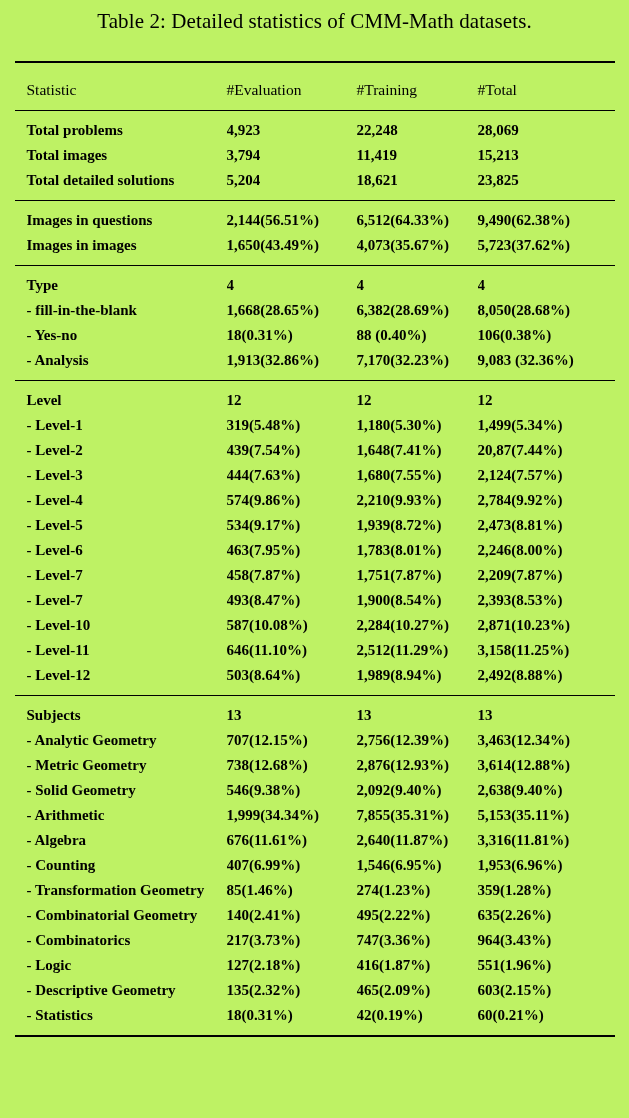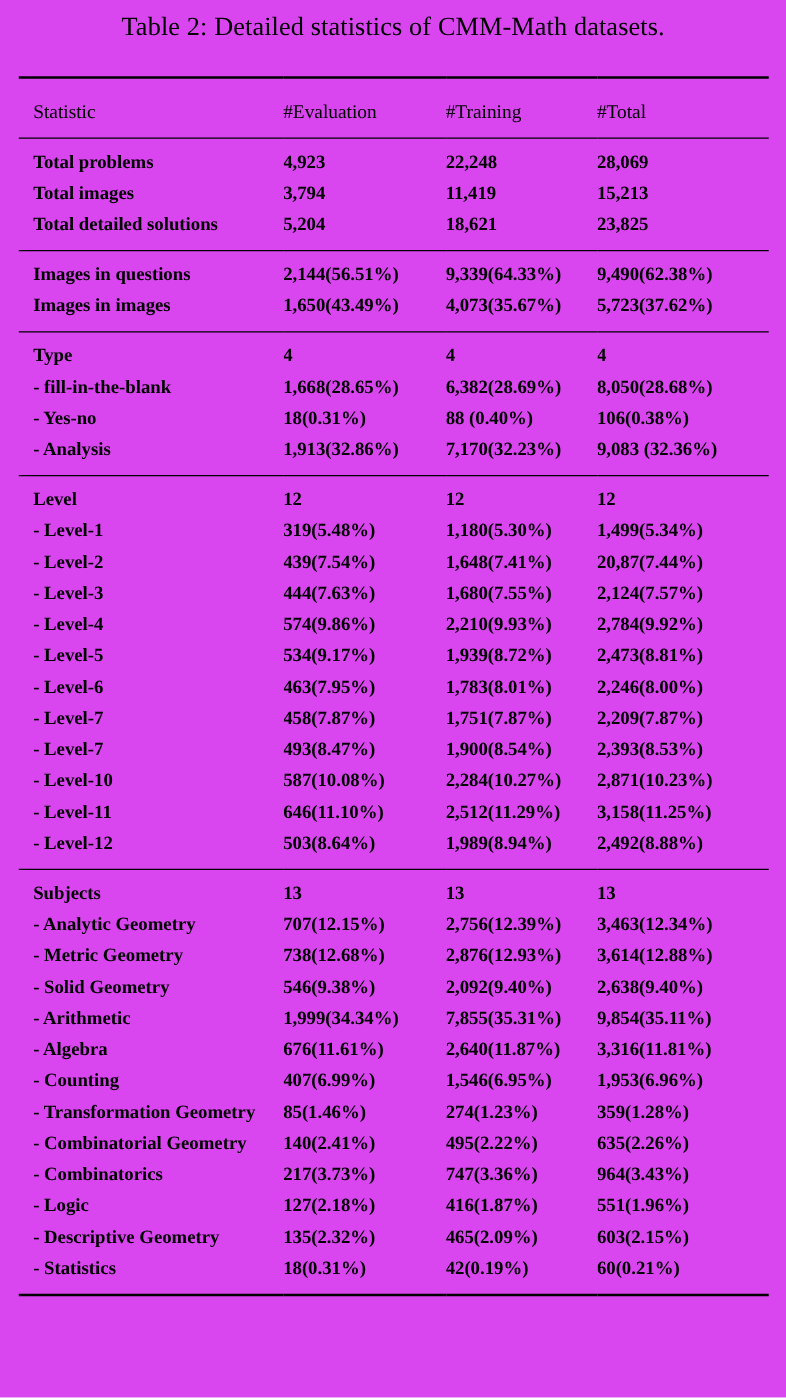--- a/index.html
+++ b/index.html
@@ -5,21 +5,21 @@
   html, body {
     margin: 0;
     padding: 0;
     background: #ffffff;
     color: #000000;
     font-family: "Liberation Serif", "DejaVu Serif", serif;
   }
   .page {
     width: 629px;
     height: 1118px;
-    background: #d946ef;
+    background: #bef264;
     box-sizing: border-box;
     overflow: hidden;
   }
   .caption {
     text-align: center;
     font-size: 21px;
     padding-top: 9px;
     letter-spacing: 0.1px;
   }
   table.stats {
@@ -98,21 +98,21 @@
           <td>Total detailed solutions</td>
           <td>5,204</td>
           <td>18,621</td>
           <td>23,825</td>
         </tr>
       </tbody>
       <tbody>
         <tr>
           <td>Images in questions</td>
           <td>2,144(56.51%)</td>
-          <td>9,339(64.33%)</td>
+          <td>6,512(64.33%)</td>
           <td>9,490(62.38%)</td>
         </tr>
         <tr>
           <td>Images in images</td>
           <td>1,650(43.49%)</td>
           <td>4,073(35.67%)</td>
           <td>5,723(37.62%)</td>
         </tr>
       </tbody>
       <tbody>
@@ -237,21 +237,21 @@
         <tr>
           <td>- Solid Geometry</td>
           <td>546(9.38%)</td>
           <td>2,092(9.40%)</td>
           <td>2,638(9.40%)</td>
         </tr>
         <tr>
           <td>- Arithmetic</td>
           <td>1,999(34.34%)</td>
           <td>7,855(35.31%)</td>
-          <td>9,854(35.11%)</td>
+          <td>5,153(35.11%)</td>
         </tr>
         <tr>
           <td>- Algebra</td>
           <td>676(11.61%)</td>
           <td>2,640(11.87%)</td>
           <td>3,316(11.81%)</td>
         </tr>
         <tr>
           <td>- Counting</td>
           <td>407(6.99%)</td>

